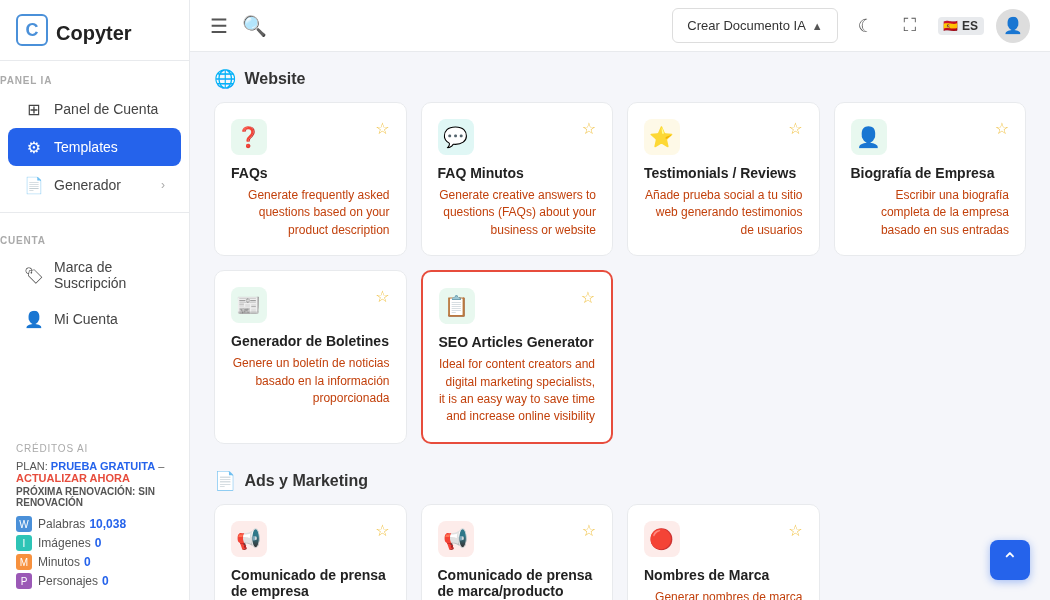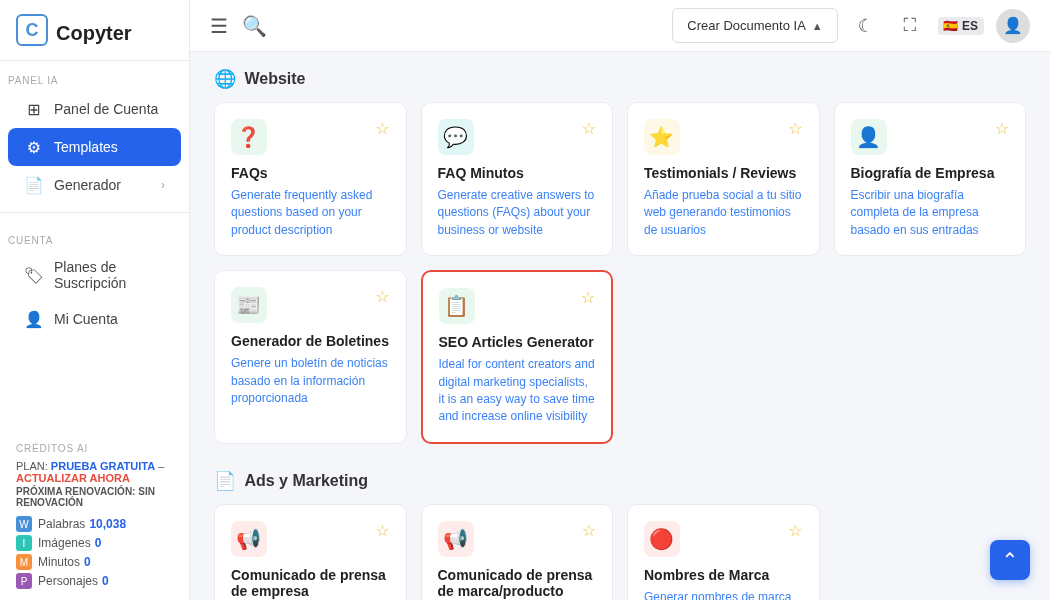--- a/index.html
+++ b/index.html
@@ -25,22 +25,22 @@
       width: 32px; height: 32px;
       border: 2.5px solid #4a90d9;
       border-radius: 6px;
       display: flex; align-items: center; justify-content: center;
       font-weight: 900; font-size: 18px; color: #4a90d9;
       margin-right: 8px;
     }
     .logo-text { font-size: 20px; font-weight: 700; color: #222; margin-top: 6px; }
 
     .sidebar-section-label {
-      font-size: 10px; font-weight: 400; color: #aaa;
-      padding: 14px 16px 4px 8px;
+      font-size: 10px; font-weight: 700; color: #aaa;
+      padding: 14px 16px 4px 0;
       letter-spacing: 0.08em;
       text-transform: uppercase;
     }
     .sidebar-item {
       display: flex; align-items: center;
       padding: 9px 16px;
       cursor: pointer;
       border-radius: 0;
       font-size: 14px;
       color: #444;
@@ -204,21 +204,21 @@
     .card-icon-wrap.gold { background: #fef9e7; }
 
     .star-btn {
       background: none; border: none; cursor: pointer;
       font-size: 16px; color: #f0c040; padding: 0;
     }
     .card-title {
       font-size: 14px; font-weight: 700; color: #222; margin-bottom: 6px;
     }
     .card-desc {
-      font-size: 12px; color: #3b82f6; line-height: 1.45;
+      font-size: 12px; color: #c2410c; line-height: 1.45; text-align: right;
     }
 
     
     .content::-webkit-scrollbar { width: 6px; }
     .content::-webkit-scrollbar-track { background: transparent; }
     .content::-webkit-scrollbar-thumb { background: #ccc; border-radius: 3px; }
 
     
     .scroll-top-btn {
       position: fixed;
@@ -257,21 +257,21 @@
     <span>Generador</span>
     <span class="chevron">›</span>
   </div>
 
   <div class="sidebar-divider"></div>
 
   <div class="sidebar-section-label">CUENTA</div>
 
   <div class="sidebar-item" style="margin:0 8px; border-radius:8px;">
     <span class="item-icon">🏷</span>
-    <span>Planes de Suscripción</span>
+    <span>Marca de Suscripción</span>
   </div>
   <div class="sidebar-item" style="margin:0 8px; border-radius:8px;">
     <span class="item-icon">👤</span>
     <span>Mi Cuenta</span>
   </div>
 
   <div class="credits-section">
     <div class="credits-label">CRÉDITOS AI</div>
     <div class="plan-text">
       <span>PLAN:</span>

